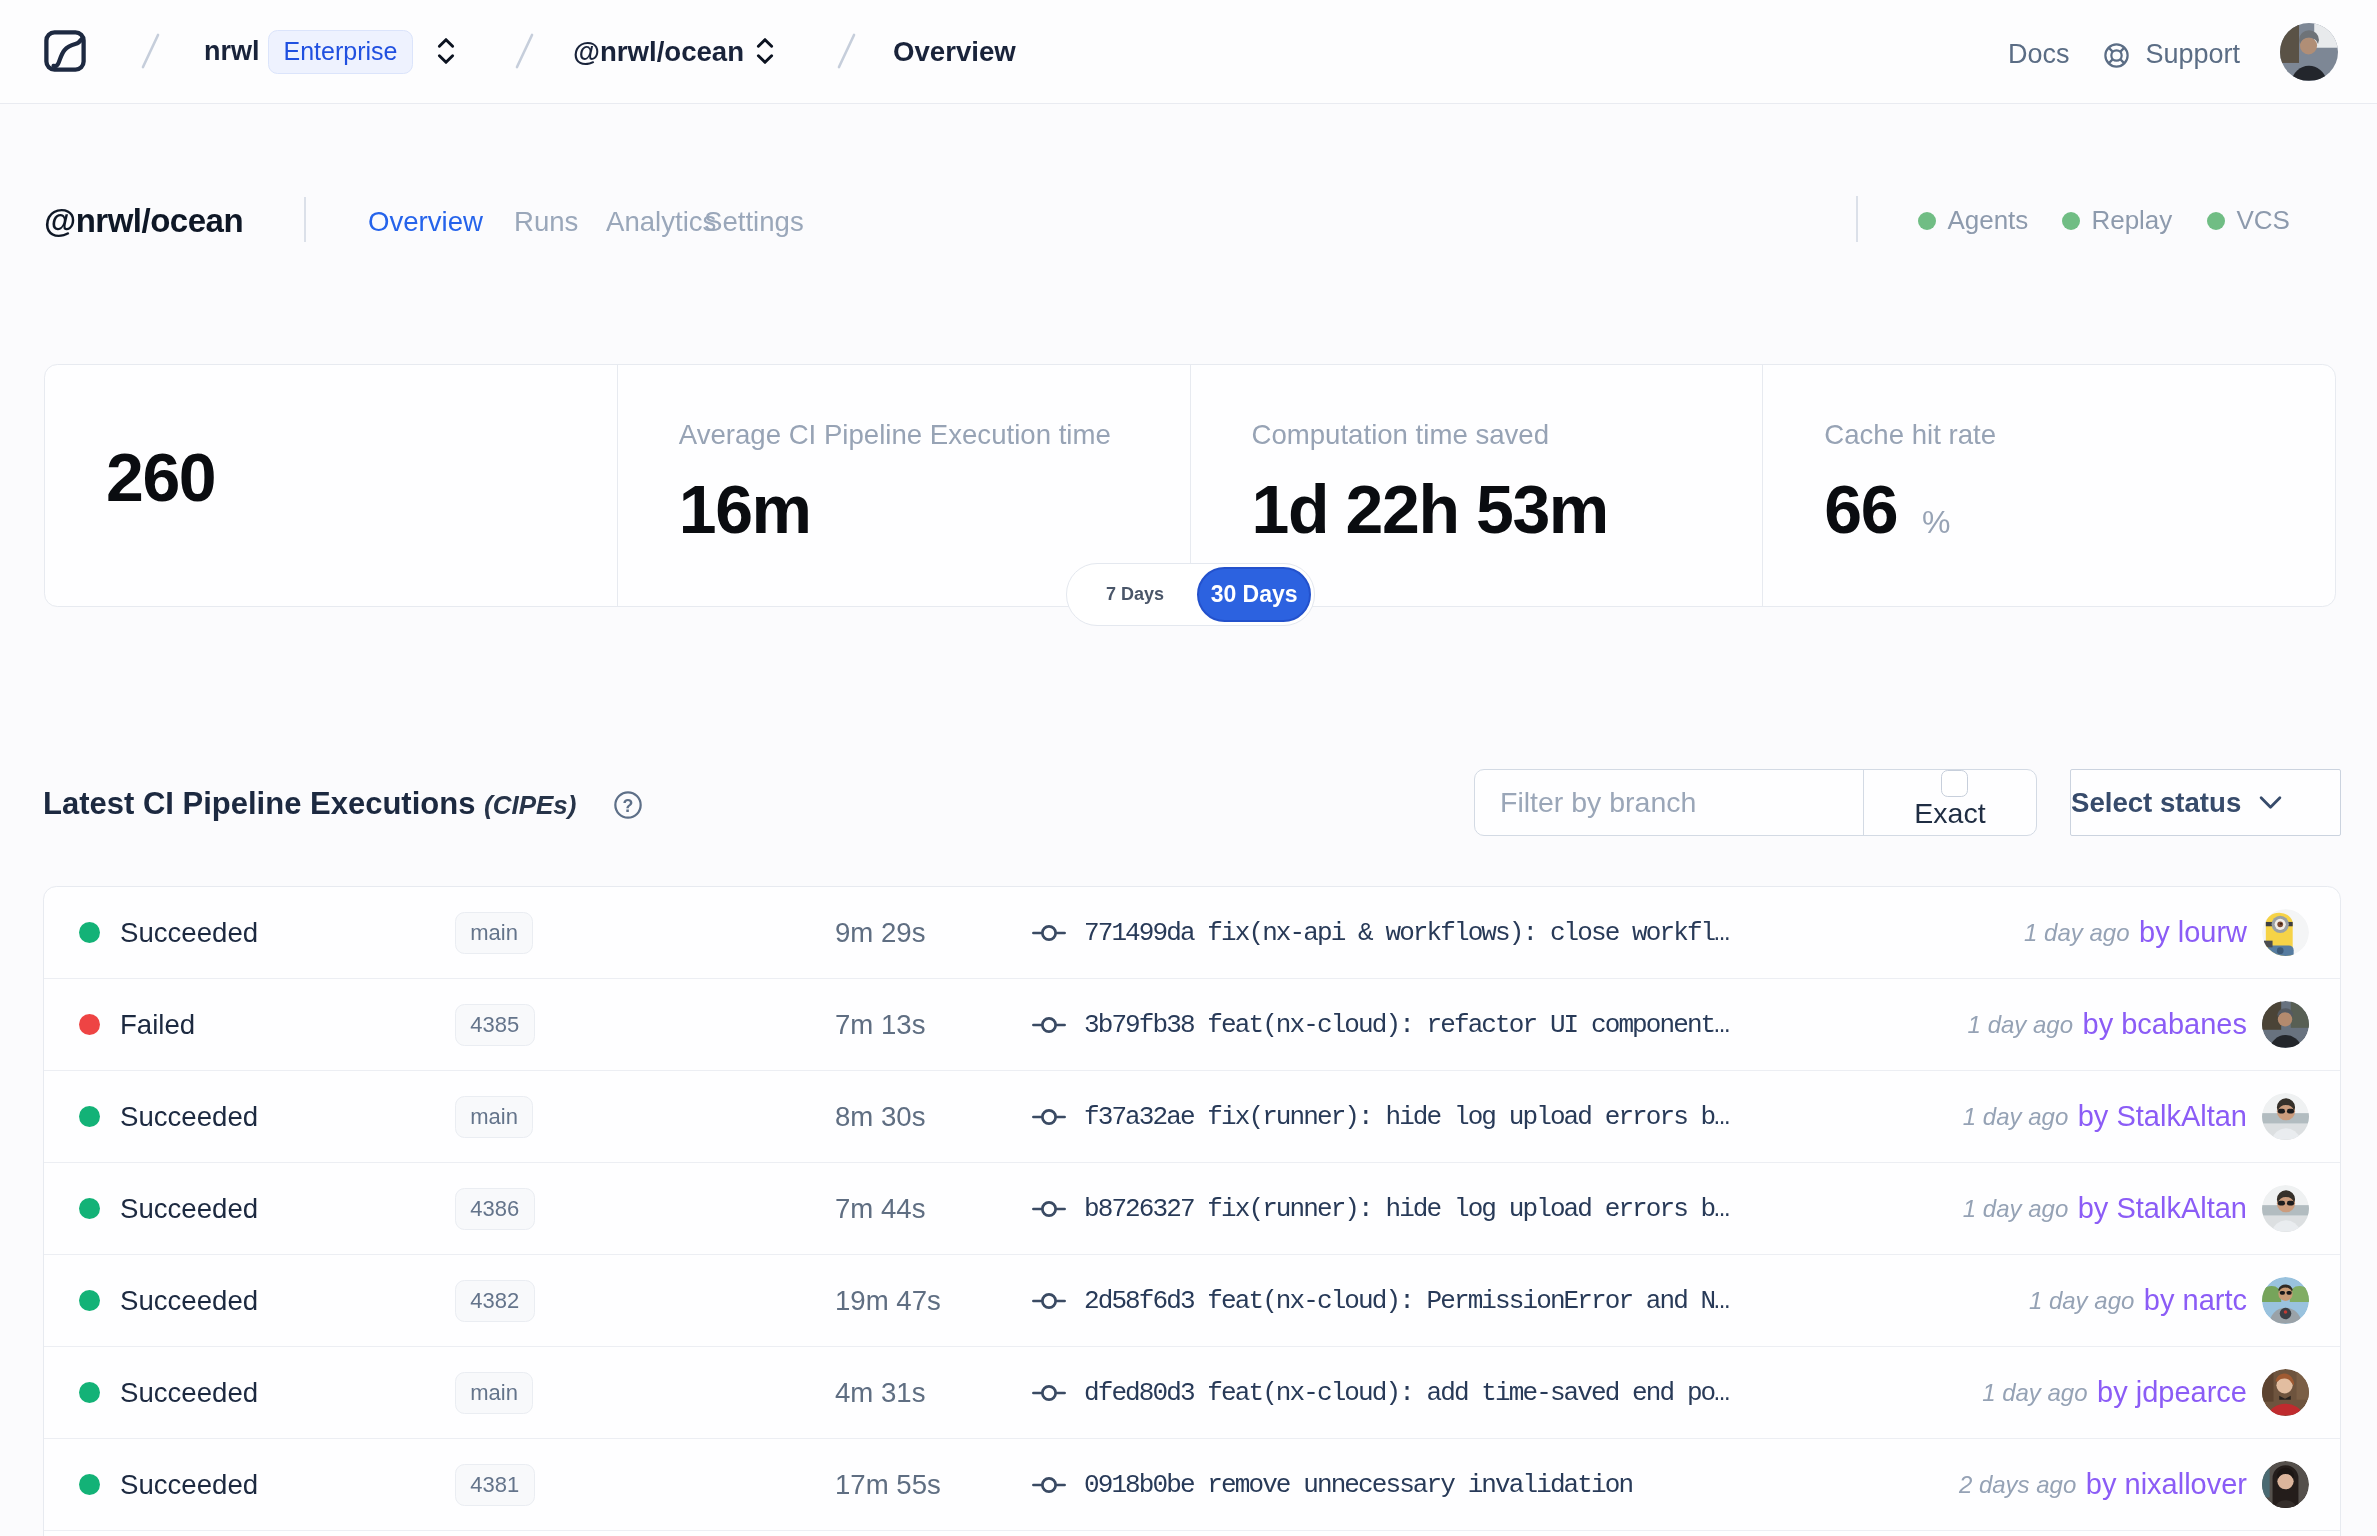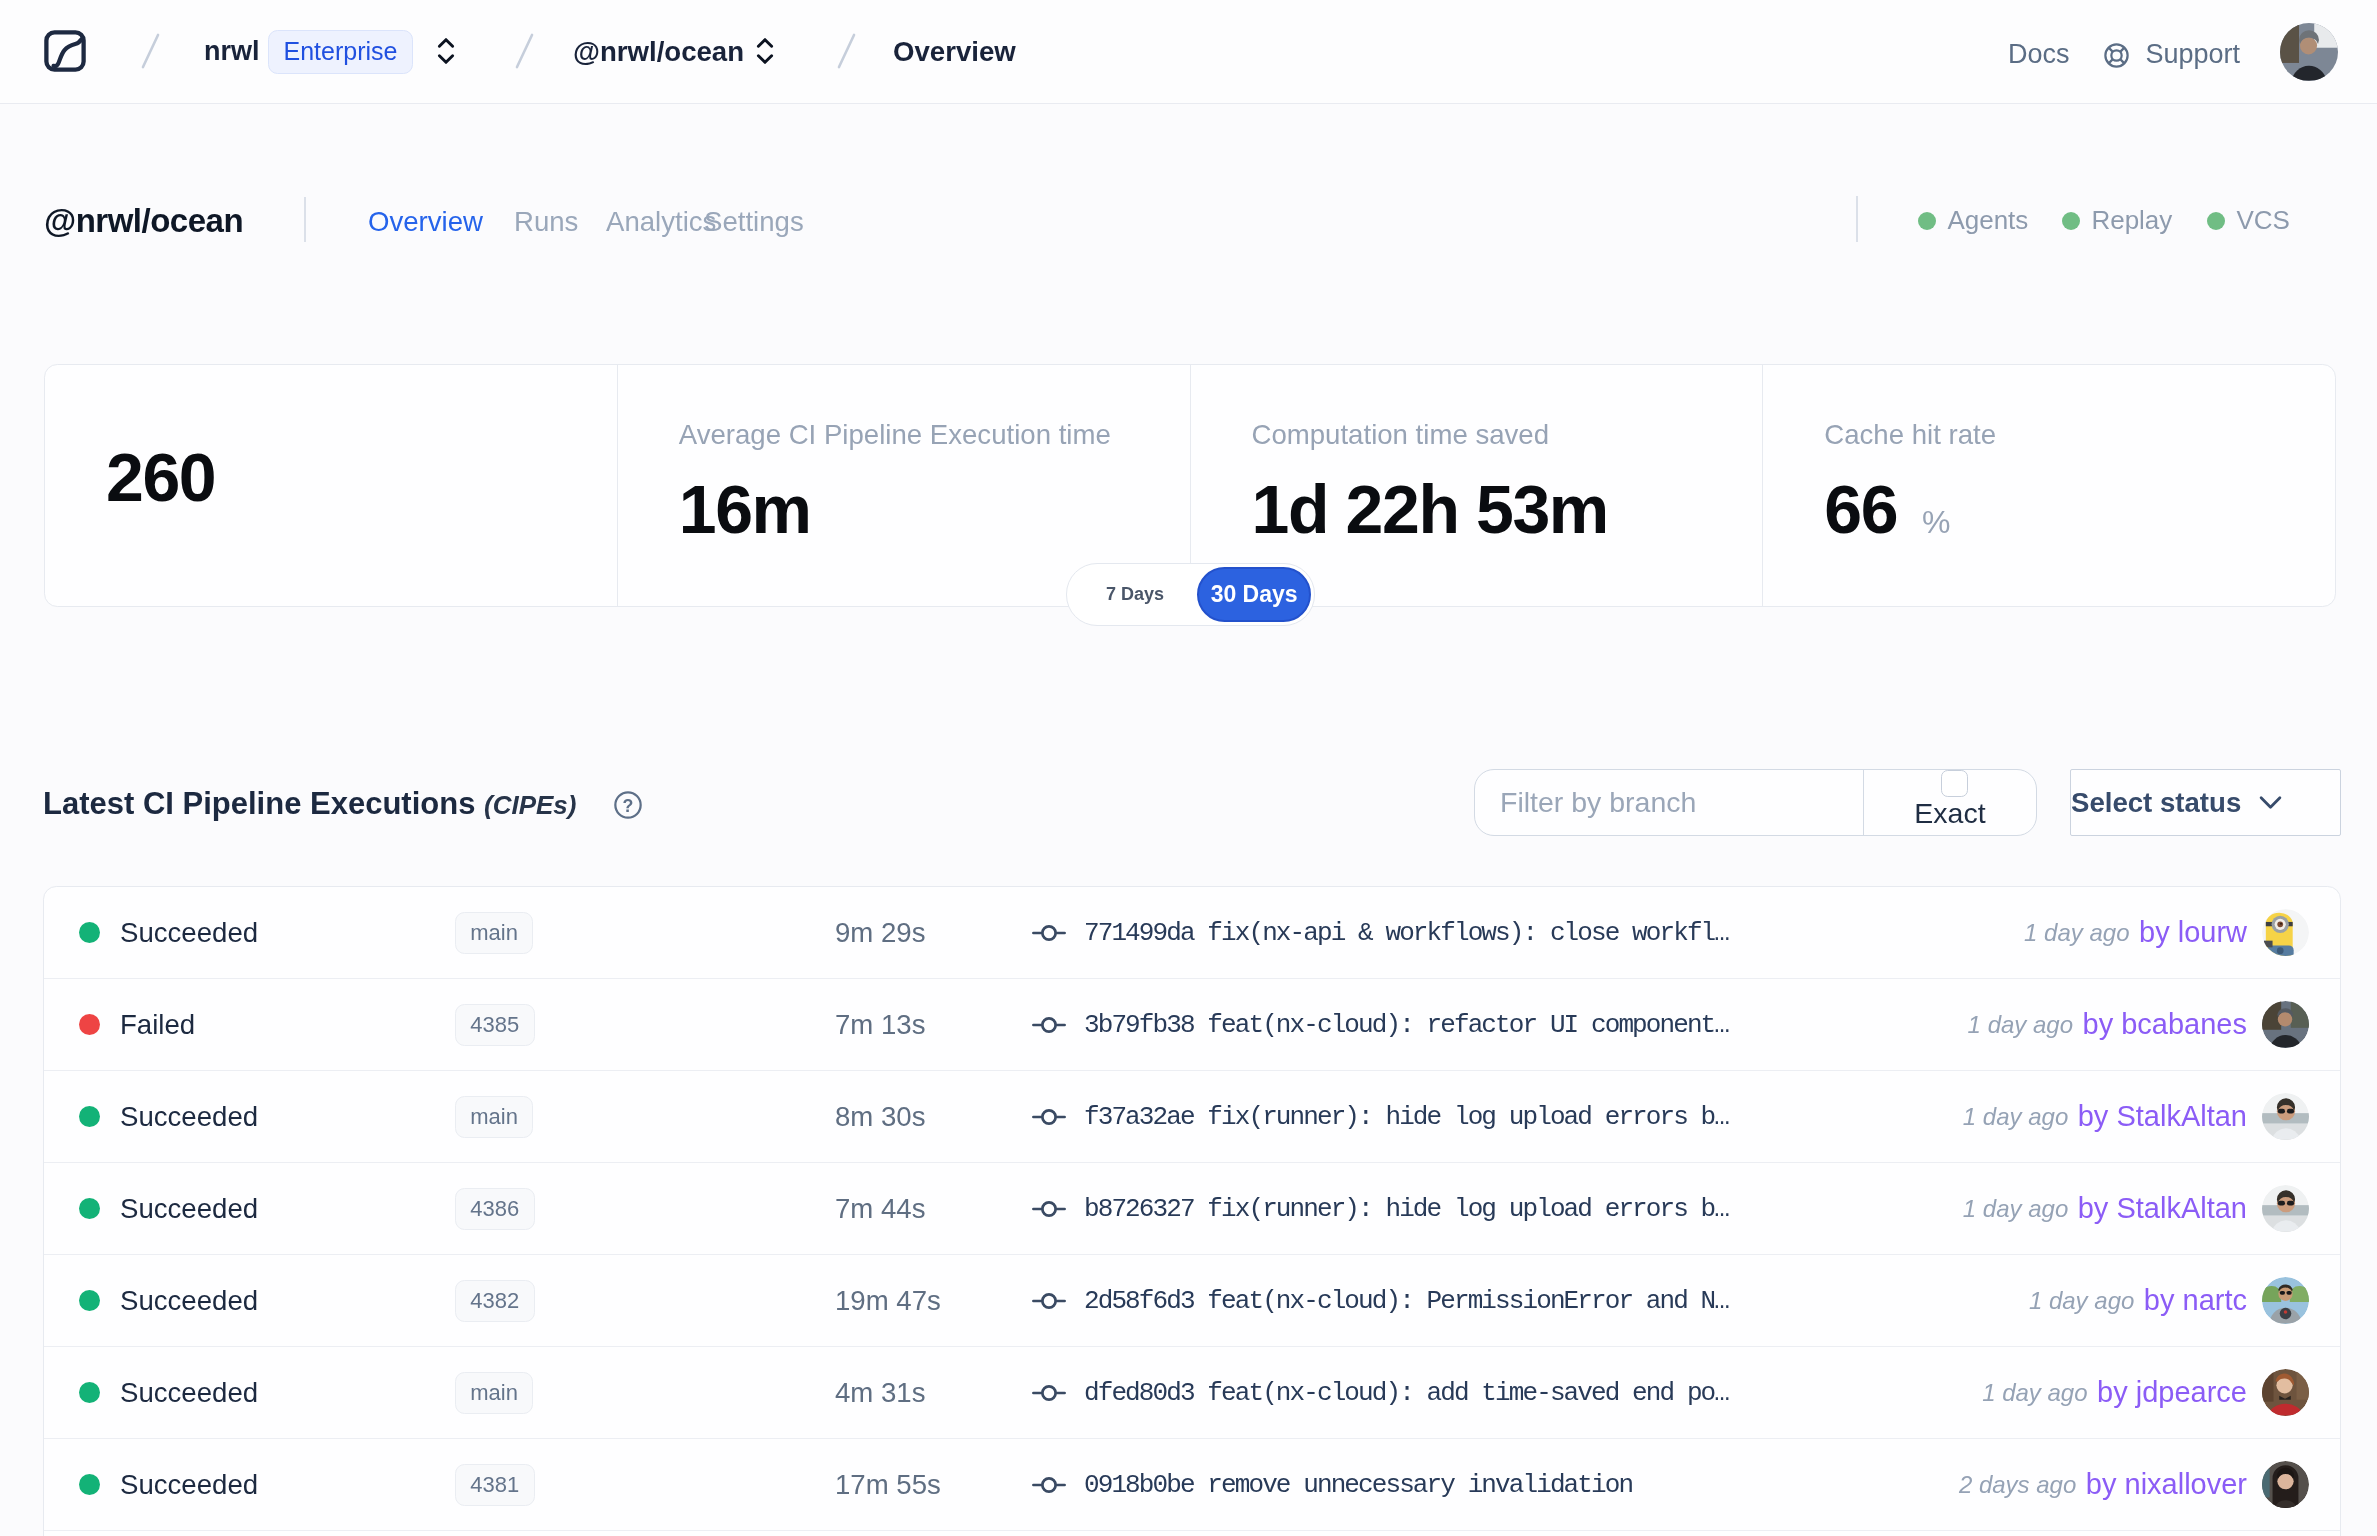--- a/index.html
+++ b/index.html
@@ -37,21 +37,21 @@
 .stat .num { margin-top:19px; font-size:68px; font-weight:700; color:#0a0c10; letter-spacing:-1.4px; }
 .stat .pct { font-size:32px; font-weight:500; color:#97a3b5; letter-spacing:0; margin-left:25px; }
 .toggle { position:absolute; left:1066px; top:563px; width:249px; height:63px; background:#ffffff; border:1.9px solid #e4e8ef; border-radius:31px; display:flex; align-items:center; }
 .t7 { flex:1; text-align:center; font-size:18px; font-weight:700; color:#4a5669; padding-left:5.7px; }
 .t30 { width:114px; height:55px; margin-right:2.9px; background:#2c62e0; border:2.9px solid #2351cc; border-radius:27.6px; color:#fff; font-size:23px; font-weight:700; display:flex; align-items:center; justify-content:center; }
 
 
 .sect-title { position:absolute; left:43px; top:786px; font-size:31px; font-weight:700; color:#1c2940; }
 .sect-title .cip { font-size:26px; font-style:italic; font-weight:700; color:#273449; }
 .qicon { position:absolute; left:613px; top:790px; }
-.finput { position:absolute; left:1474px; top:769px; width:563px; height:67px; background:#fefeff; border:1.9px solid #d3dae4; border-radius:20px; display:flex; align-items:center; }
+.finput { position:absolute; left:1474px; top:769px; width:563px; height:67px; background:#fefeff; border:1.9px solid #d3dae4; border-radius:10px; display:flex; align-items:center; }
 .finput .ph { font-size:28.5px; color:#9aa6b8; padding-left:25px; flex:1; }
 .finput .exact { width:173px; height:100%; border-left:1.9px solid #d3dae4; display:flex; align-items:center;flex-direction:column; }
 .cbox { width:27px; height:27px; border:1.9px solid #c7cfdb; border-radius:6.7px; background:#fff; margin:0 15px 0 23px; }
 .exlbl { font-size:28.5px; color:#1f2d43; }
 .selstat { position:absolute; left:2070px; top:769px; width:271px; height:67px; background:#fefeff; border:1.9px solid #cbd3df; border-radius:2px; display:flex; align-items:center; justify-content:flex-start; }
 .selstat .txt { font-size:27.6px; font-weight:600; color:#374b6b; margin-right:17px; }
 
 
 .table { position:absolute; left:43px; top:886px; width:2298px; height:666px; background:#fefeff; border:1.9px solid #e7eaf0; border-radius:13.3px 13.3px 0 0; }
 .row { height:92px; display:flex; align-items:center; border-bottom:1px solid #ecEEf3; position:relative; }

